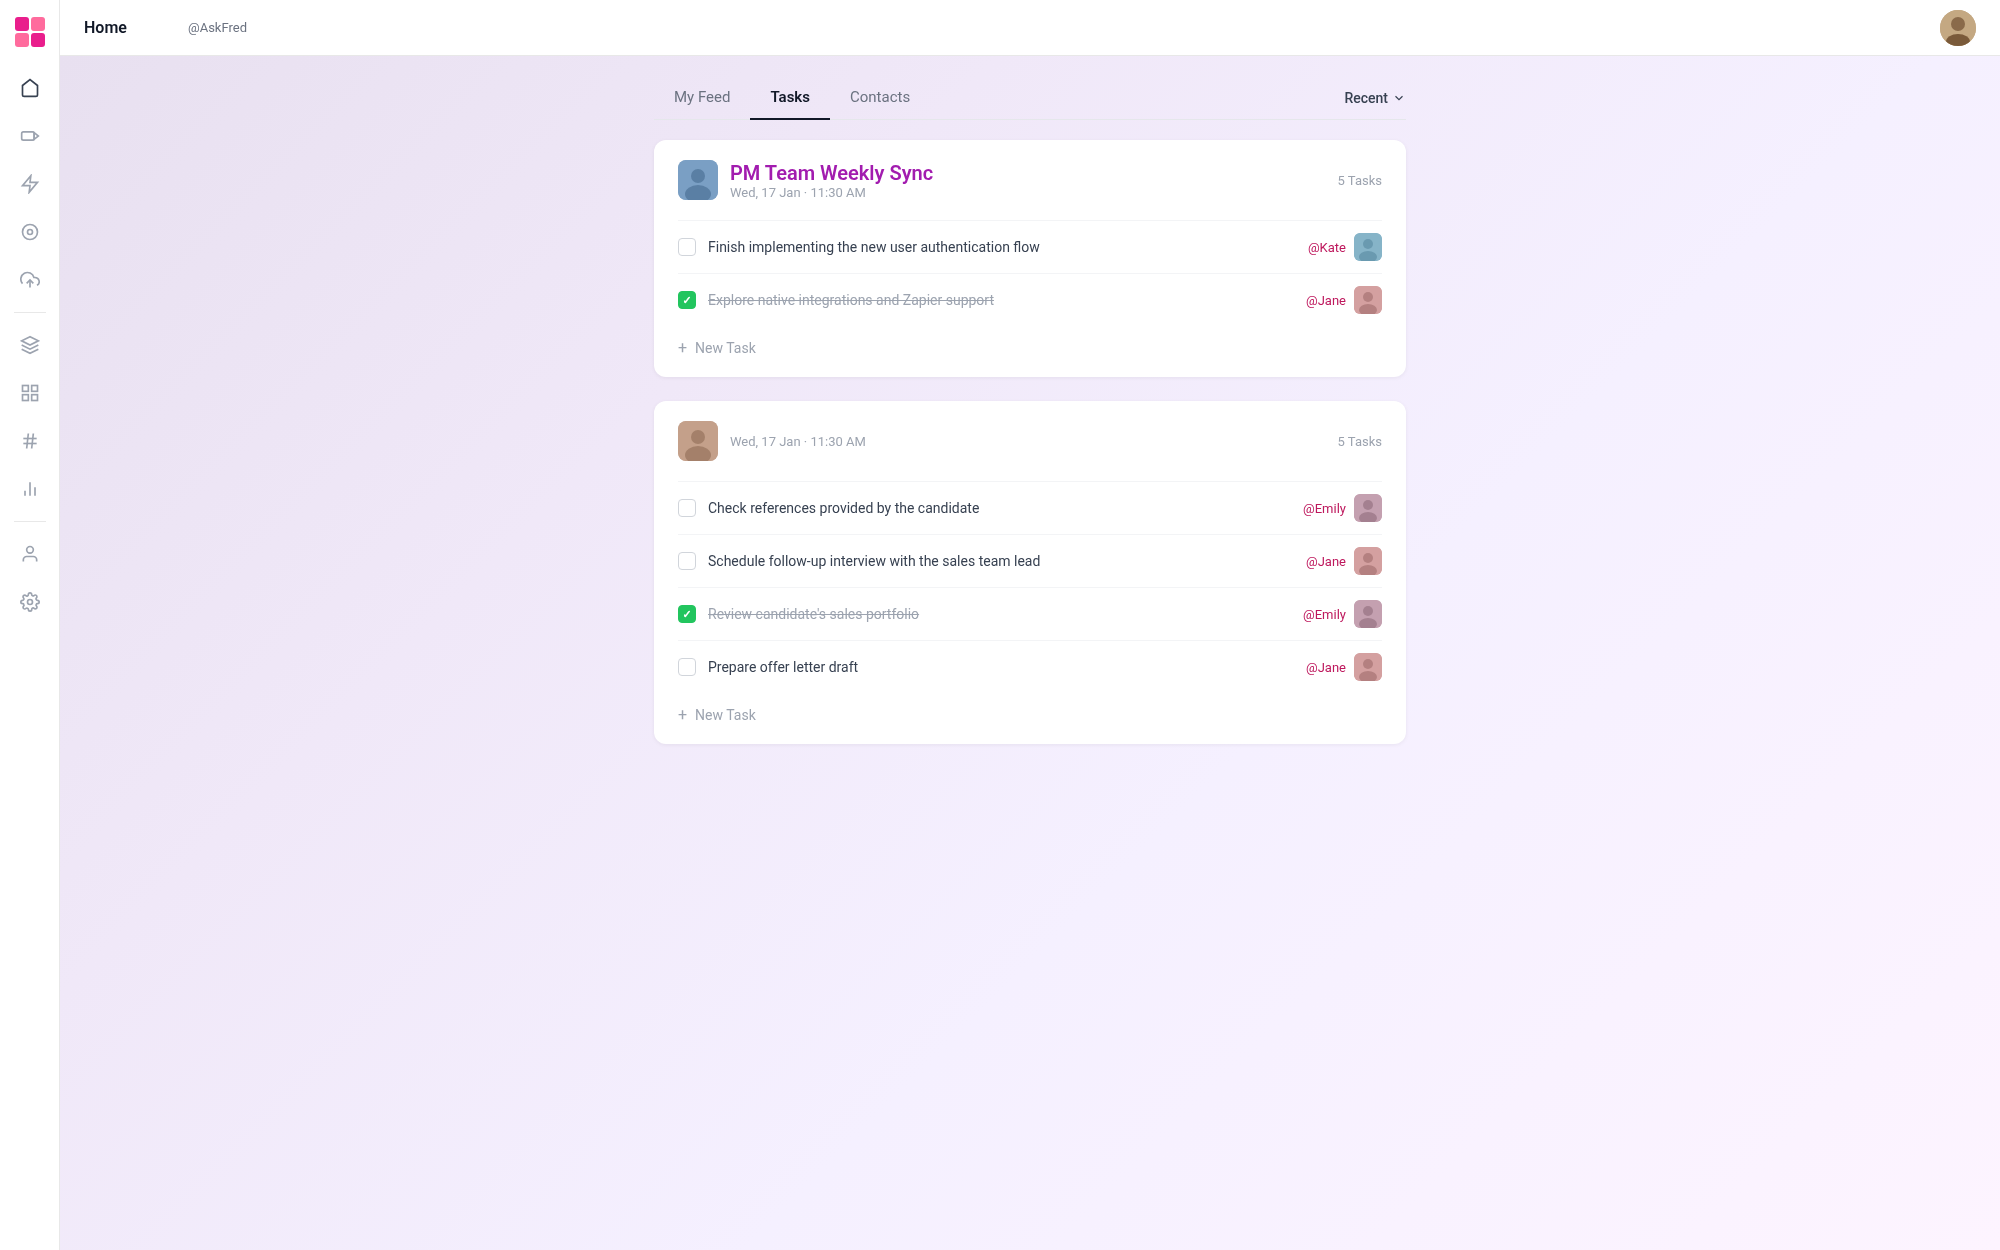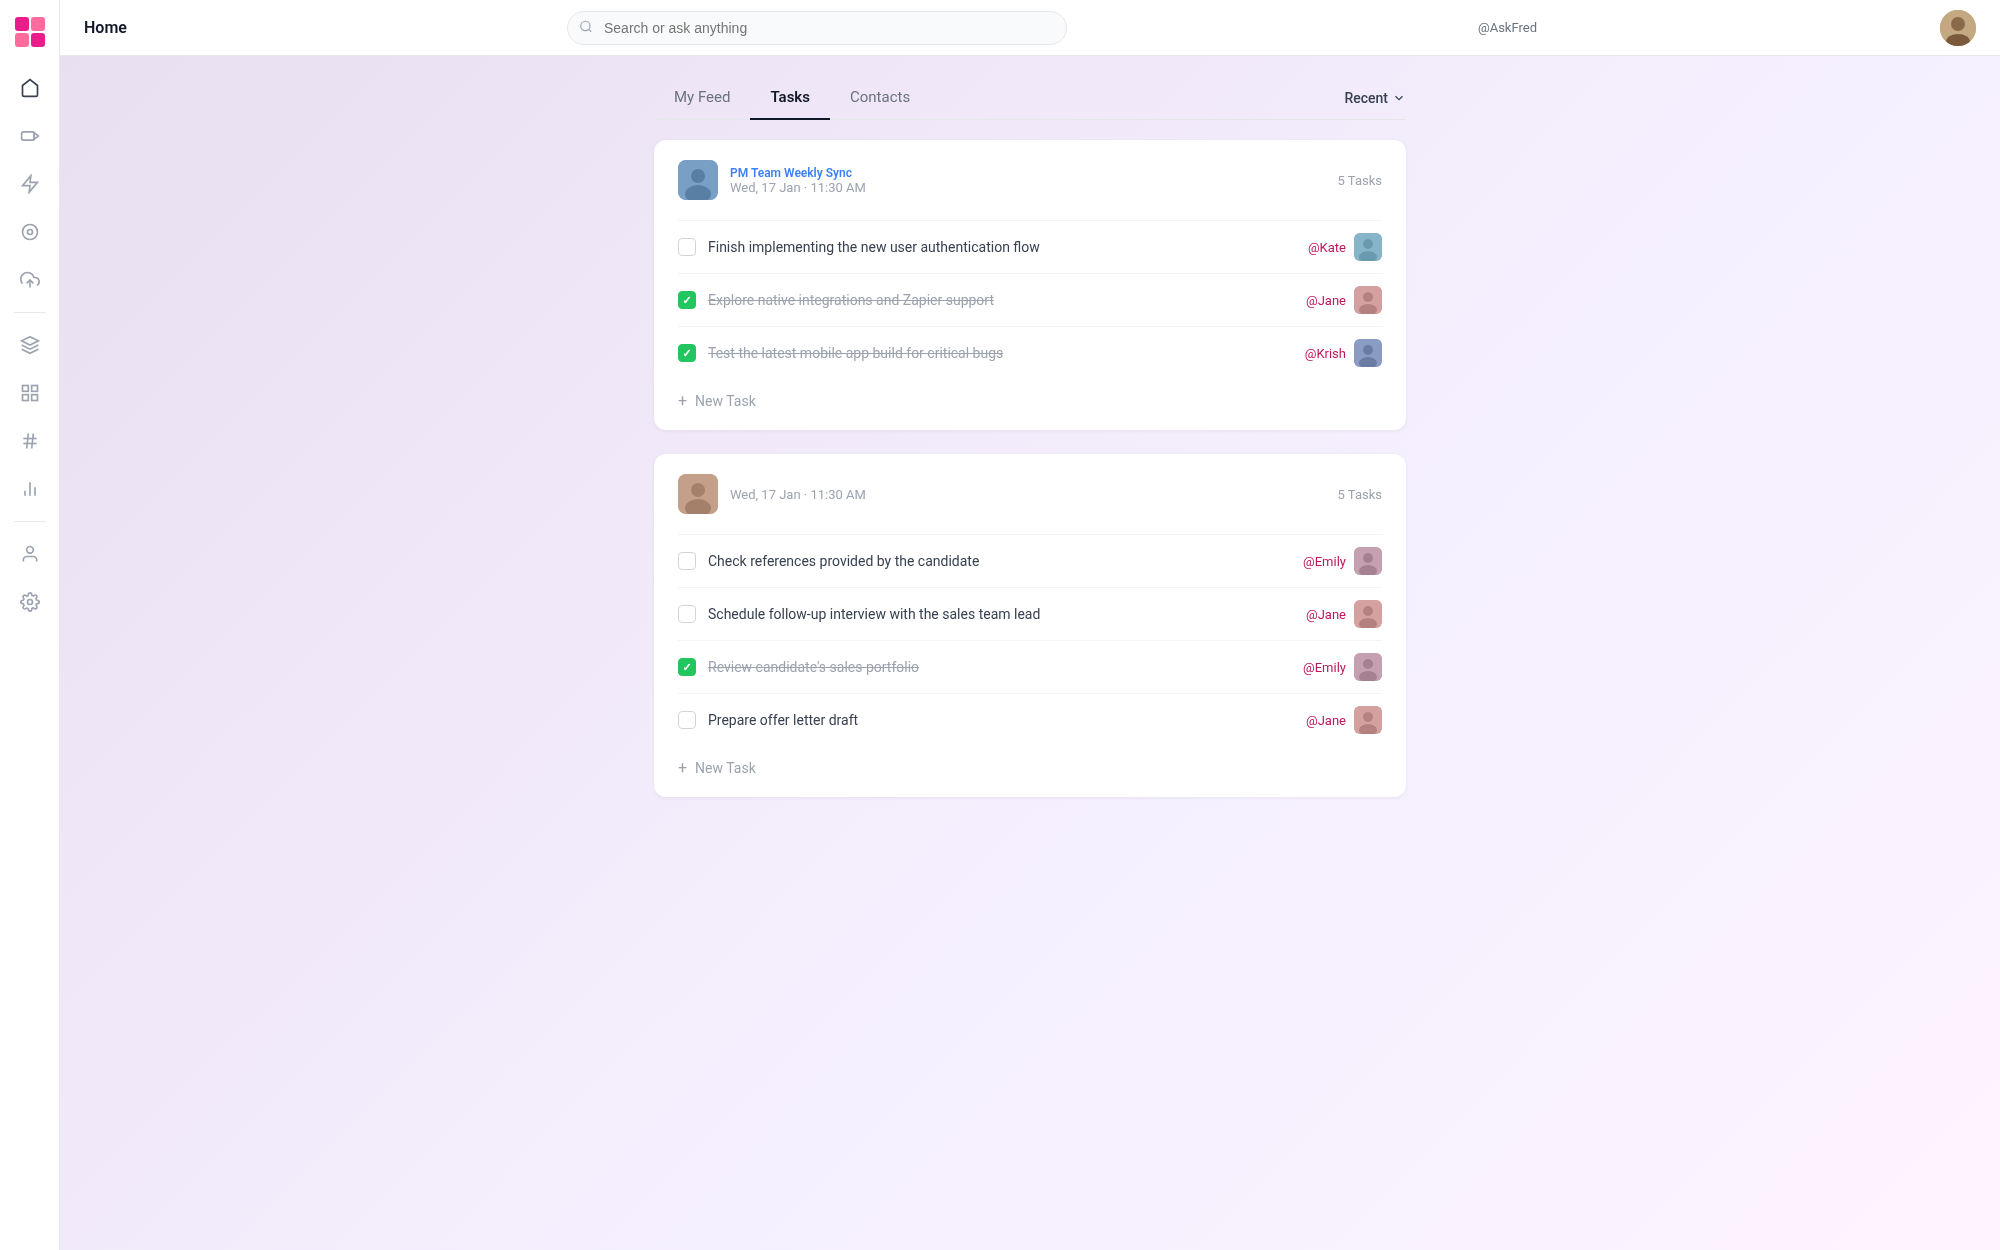--- a/index.html
+++ b/index.html
@@ -206,23 +206,23 @@
     .group-avatar {
       width: 40px;
       height: 40px;
       border-radius: 8px;
       background: #c4a882;
       overflow: hidden;
       flex-shrink: 0;
     }
     .group-info { flex: 1; }
     .group-title {
-      font-size: 12px;
+      font-size: 20px;
       font-weight: 600;
-      color: #3b82f6;
+      color: #a21caf;
     }
     .group-meta {
       font-size: 13px;
       color: #9ca3af;
       margin-top: 0;
     }
     .group-count {
       font-size: 13px;
       color: #9ca3af;
     }
@@ -400,29 +400,20 @@
       <circle cx="12" cy="12" r="3"></circle>
       <path d="M19.4 15a1.65 1.65 0 00.33 1.82l.06.06a2 2 0 010 2.83 2 2 0 01-2.83 0l-.06-.06a1.65 1.65 0 00-1.82-.33 1.65 1.65 0 00-1 1.51V21a2 2 0 01-4 0v-.09A1.65 1.65 0 009 19.4a1.65 1.65 0 00-1.82.33l-.06.06a2 2 0 01-2.83 0 2 2 0 010-2.83l.06-.06A1.65 1.65 0 004.68 15a1.65 1.65 0 00-1.51-1H3a2 2 0 010-4h.09A1.65 1.65 0 004.6 9a1.65 1.65 0 00-.33-1.82l-.06-.06a2 2 0 010-2.83 2 2 0 012.83 0l.06.06A1.65 1.65 0 009 4.68a1.65 1.65 0 001-1.51V3a2 2 0 014 0v.09a1.65 1.65 0 001 1.51 1.65 1.65 0 001.82-.33l.06-.06a2 2 0 012.83 0 2 2 0 010 2.83l-.06.06A1.65 1.65 0 0019.4 9a1.65 1.65 0 001.51 1H21a2 2 0 010 4h-.09a1.65 1.65 0 00-1.51 1z"></path>
     </svg>
   </div>
 </div>
 
 <div class="main">
 
   <div class="topbar">
     <span class="topbar-title">Home</span>
-    <div class="search-bar">
-      <span class="search-icon-wrap">
-        <svg width="14" height="14" viewBox="0 0 24 24" fill="none" stroke="currentColor" stroke-width="2">
-          <circle cx="11" cy="11" r="8"></circle>
-            <line x1="21" y1="21" x2="16.65" y2="16.65"></line>
-        </svg>
-      </span>
-      <input type="text" placeholder="Search or ask anything" style="">
-    </div>
     <span class="askfred">@AskFred</span>
     <div class="topbar-avatar">
       <svg viewBox="0 0 36 36">
         <rect width="36" height="36" fill="#c4a882"></rect>
         <circle cx="18" cy="14" r="7" fill="#8a6a4a"></circle>
         <ellipse cx="18" cy="32" rx="12" ry="8" fill="#7a5a3a"></ellipse>
       </svg>
     </div>
   </div>
 
@@ -481,34 +472,20 @@
             <div class="assignee-avatar av-jane">
               <svg viewBox="0 0 28 28" width="28" height="28">
                 <rect width="28" height="28" rx="6" fill="#d4a0a0"></rect>
                 <circle cx="14" cy="11" r="5" fill="#b48080"></circle>
                 <ellipse cx="14" cy="24" rx="9" ry="6" fill="#b48080"></ellipse>
               </svg>
             </div>
           </div>
         </div>
 
-        <div class="task-item">
-          <div class="task-checkbox checked"></div>
-          <span class="task-text completed">Test the latest mobile app build for critical bugs</span>
-          <div class="task-assignee">
-            <span class="assignee-name">@Krish</span>
-            <div class="assignee-avatar av-krish">
-              <svg viewBox="0 0 28 28" width="28" height="28">
-                <rect width="28" height="28" rx="6" fill="#8a9bc4"></rect>
-                <circle cx="14" cy="11" r="5" fill="#6a7ba4"></circle>
-                <ellipse cx="14" cy="24" rx="9" ry="6" fill="#6a7ba4"></ellipse>
-              </svg>
-            </div>
-          </div>
-        </div>
 
 
         <div class="new-task">
           <span class="new-task-icon">+</span>
           <span class="new-task-label">New Task</span>
         </div>
       </div>
 
       <div class="task-group">
         <div class="task-group-header">

